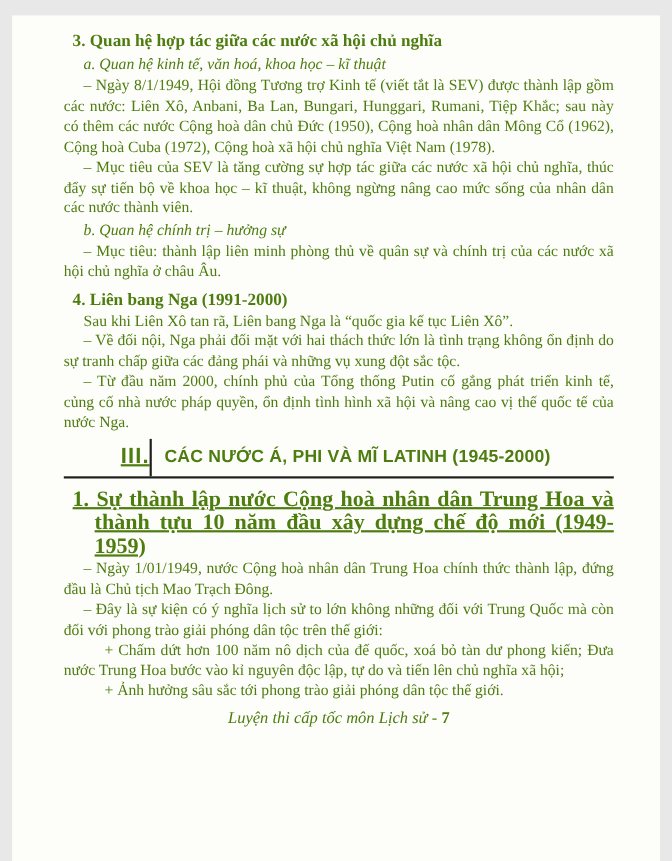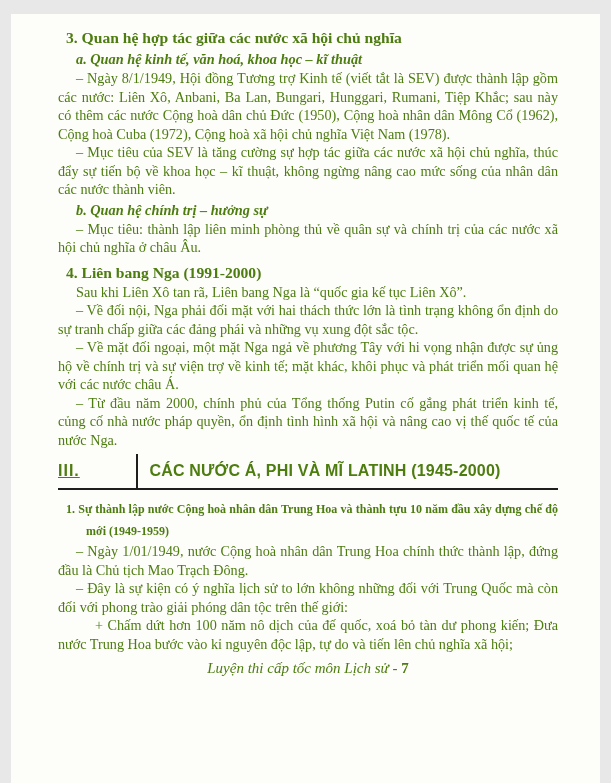--- a/index.html
+++ b/index.html
@@ -18,63 +18,64 @@
     position:absolute;
     left:47px; right:42px; top:14px; bottom:0;
   }
   .h-num {
     margin:0 0 0 8px;
     font-size:15.6px; font-weight:bold;
     line-height:20px;
   }
   .h-sub {
     margin:2px 0 0 18px;
-    font-size:14.3px; font-weight:bold; font-style:italic;
+    font-size:14.3px; font-weight:normal; font-style:italic;
     line-height:19px;
   }
   p.body {
     margin:0;
     font-size:14.2px;
     line-height:18.5px;
     text-align:justify;
     text-indent:18px;
   }
   p.body.plus { text-indent:37px; }
   .h-num.h4 { margin-top:5px; line-height:21px; }
   .part-header {
     display:flex; align-items:center;
     margin-top:5px;
     height:34px;
     border-bottom:2px solid #1e1e1e;
     font-family:"Liberation Sans", sans-serif;
   }
   .part-numeral {
     width:78px;
-    text-align:left;
-    font-size:16px; font-weight:bold;
+    text-align:right;
+    font-size:20px; font-weight:bold;
     letter-spacing:1px;
     text-decoration:underline;
   }
   .part-vline {
     width:2px; align-self:stretch;
     background:#1e1e1e;
   }
   .part-title {
     flex:1;
     text-align:center;
     padding-right:46px;
     font-size:16px; font-weight:bold;
     letter-spacing:0.2px;
   }
   .h-num.hang {
     margin-top:9px;
     padding-left:20px; text-indent:-20px;
-    font-size:12px;
+    font-size:20px;
     line-height:21.5px;
     text-align:justify;
+    text-decoration:underline;
   }
   .footer {
     margin-top:6px;
     text-align:center;
     font-size:15px;
     line-height:19px;
   }
   .footer .ftext { font-style:italic; }
   .footer .fnum { font-weight:bold; }
 </style>
@@ -87,30 +88,30 @@
     <h2 class="h-num">3. Quan hệ hợp tác giữa các nước xã hội chủ nghĩa</h2>
     <h3 class="h-sub">a. Quan hệ kinh tế, văn hoá, khoa học – kĩ thuật</h3>
     <p class="body">– Ngày 8/1/1949, Hội đồng Tương trợ Kinh tế (viết tắt là SEV) được thành lập gồm các nước: Liên Xô, Anbani, Ba Lan, Bungari, Hunggari, Rumani, Tiệp Khắc; sau này có thêm các nước Cộng hoà dân chủ Đức (1950), Cộng hoà nhân dân Mông Cổ (1962), Cộng hoà Cuba (1972), Cộng hoà xã hội chủ nghĩa Việt Nam (1978).</p>
     <p class="body">– Mục tiêu của SEV là tăng cường sự hợp tác giữa các nước xã hội chủ nghĩa, thúc đẩy sự tiến bộ về khoa học – kĩ thuật, không ngừng nâng cao mức sống của nhân dân các nước thành viên.</p>
     <h3 class="h-sub">b. Quan hệ chính trị – hưởng sự</h3>
     <p class="body">– Mục tiêu: thành lập liên minh phòng thủ về quân sự và chính trị của các nước xã hội chủ nghĩa ở châu Âu.</p>
 
     <h2 class="h-num h4">4. Liên bang Nga (1991-2000)</h2>
     <p class="body">Sau khi Liên Xô tan rã, Liên bang Nga là “quốc gia kế tục Liên Xô”.</p>
     <p class="body">– Về đối nội, Nga phải đối mặt với hai thách thức lớn là tình trạng không ổn định do sự tranh chấp giữa các đảng phái và những vụ xung đột sắc tộc.</p>
-    <p class="body">– Về mặt đối ngoại, một mặt Nga ngả về phương Tây với hi vọng nhận được sự ủng hộ về chính trị và sự viện trợ về kinh tế; mặt khác, khôi phục và phát triển mối quan hệ với các nước châu Á.</p>
     <p class="body">– Từ đầu năm 2000, chính phủ của Tổng thống Putin cố gắng phát triển kinh tế, củng cố nhà nước pháp quyền, ổn định tình hình xã hội và nâng cao vị thế quốc tế của nước Nga.</p>
 
     <div class="part-header">
       <span class="part-numeral">III.</span>
       <span class="part-vline"></span>
       <span class="part-title">CÁC NƯỚC Á, PHI VÀ MĨ LATINH (1945-2000)</span>
     </div>
 
     <h2 class="h-num hang">1. Sự thành lập nước Cộng hoà nhân dân Trung Hoa và thành tựu 10 năm đầu xây dựng chế độ mới (1949-1959)</h2>
     <p class="body">– Ngày 1/01/1949, nước Cộng hoà nhân dân Trung Hoa chính thức thành lập, đứng đầu là Chủ tịch Mao Trạch Đông.</p>
     <p class="body">– Đây là sự kiện có ý nghĩa lịch sử to lớn không những đối với Trung Quốc mà còn đối với phong trào giải phóng dân tộc trên thế giới:</p>
     <p class="body plus">+ Chấm dứt hơn 100 năm nô dịch của đế quốc, xoá bỏ tàn dư phong kiến; Đưa nước Trung Hoa bước vào kỉ nguyên độc lập, tự do và tiến lên chủ nghĩa xã hội;</p>
+    <p class="body plus">+ Ảnh hưởng sâu sắc tới phong trào giải phóng dân tộc thế giới.</p>
 
     <div class="footer"><span class="ftext">Luyện thi cấp tốc môn Lịch sử - </span><span class="fnum">7</span></div>
 
   </div>
 </div>
 
 </body></html>

